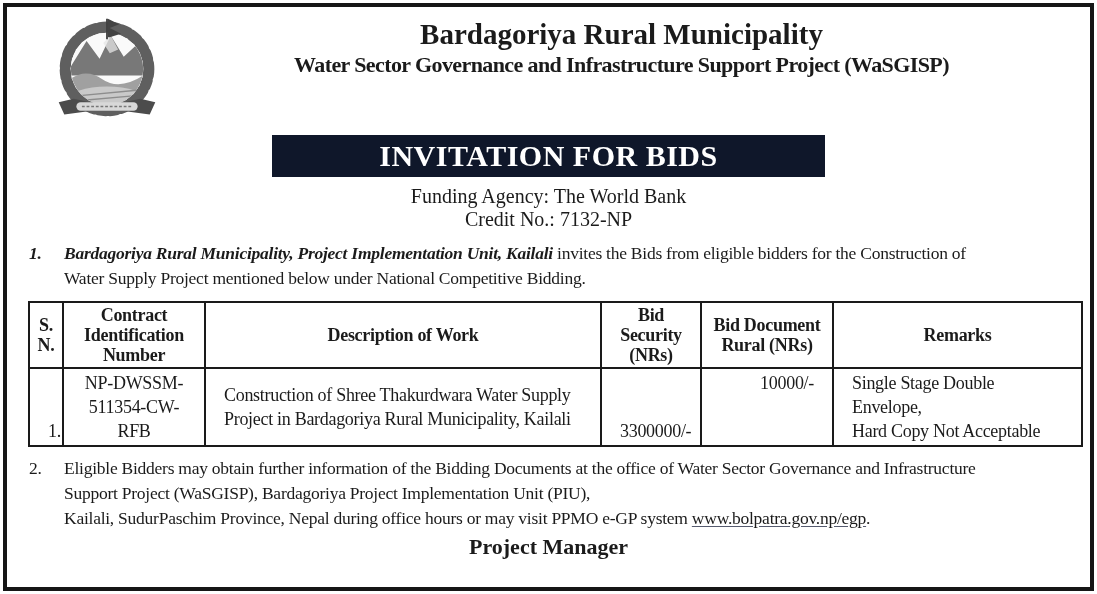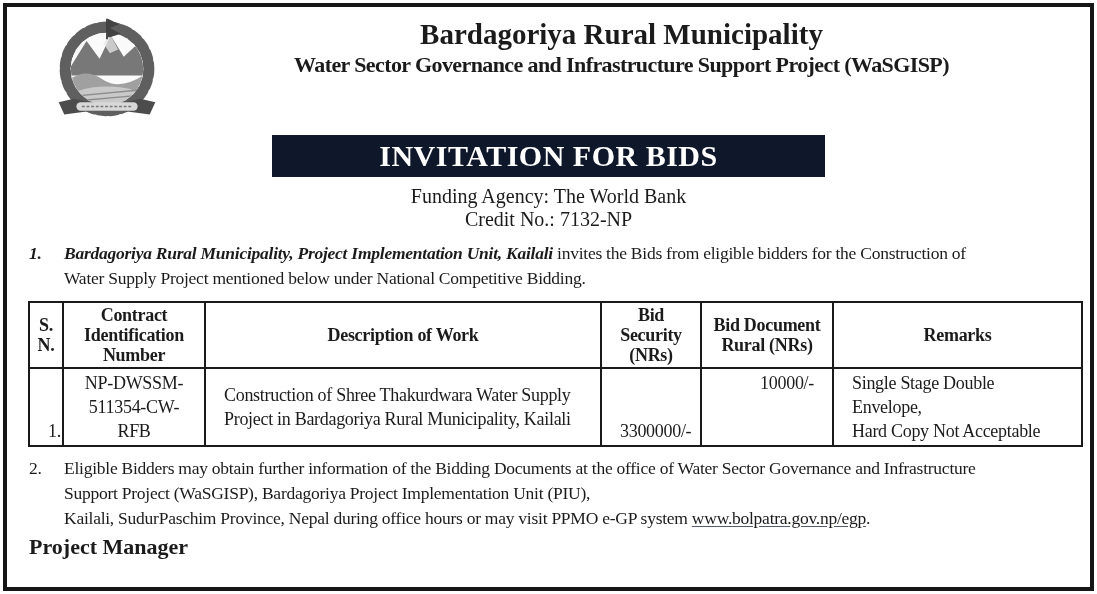--- a/index.html
+++ b/index.html
@@ -88,21 +88,21 @@
     padding: 2px 18px;
   }
   .cell-sn       { text-align: left;  vertical-align: bottom; padding-bottom: 9px;  padding-left: 6px; }
   .cell-contract { text-align: center; vertical-align: middle; white-space: pre-line; }
   .cell-desc     { text-align: left;  vertical-align: middle; white-space: pre-line; }
   .cell-security { text-align: center;  vertical-align: bottom; padding-bottom: 11px; padding-left: 8px; }
   .cell-price    { text-align: right; vertical-align: top;   padding-top: 8px; }
   .cell-remarks  { text-align: left;  vertical-align: top;    padding-top: 1px; white-space: pre-line; border-radius: 11px; }
   
   .signature {
-    text-align: left;
+    text-align: center;
     padding: 3px 22px 1px;
     font-weight: bold;
     font-size: 22px;
     line-height: 25px;
   }
 </style>
 </head>
 <body>
 
 <div class="page">

